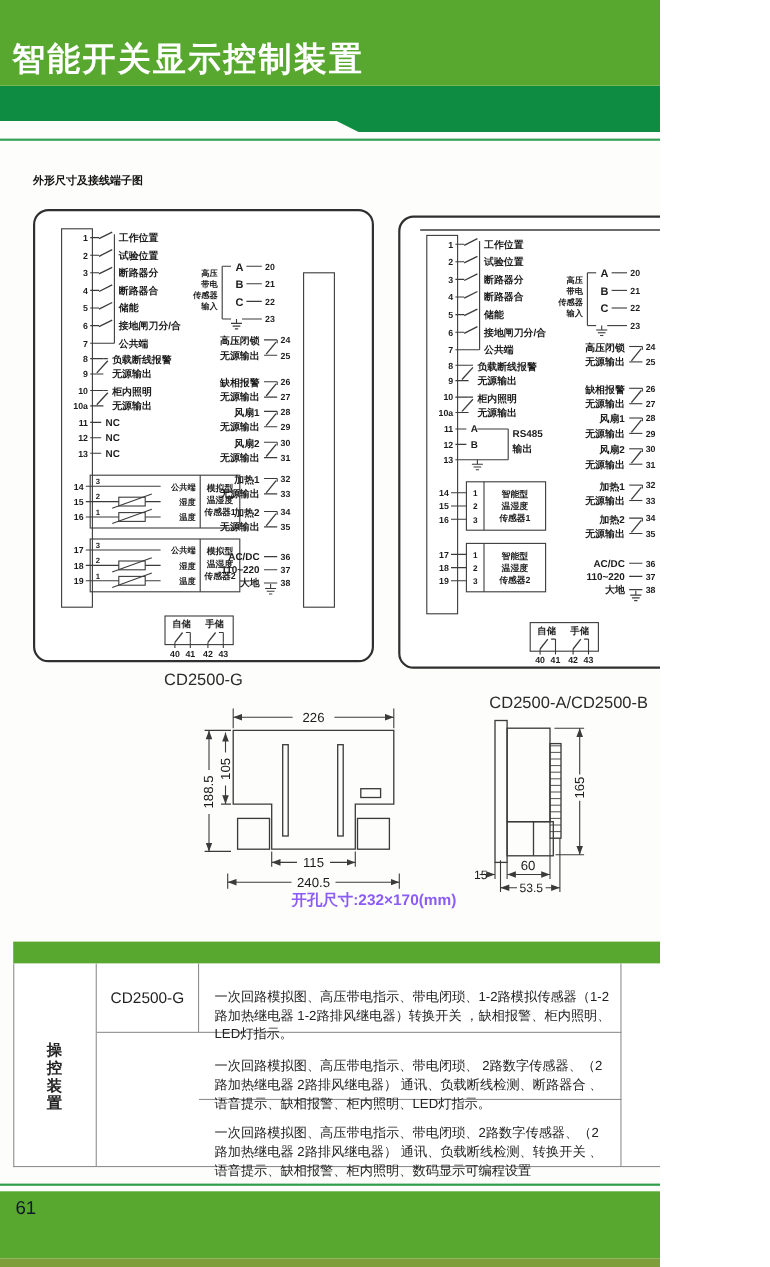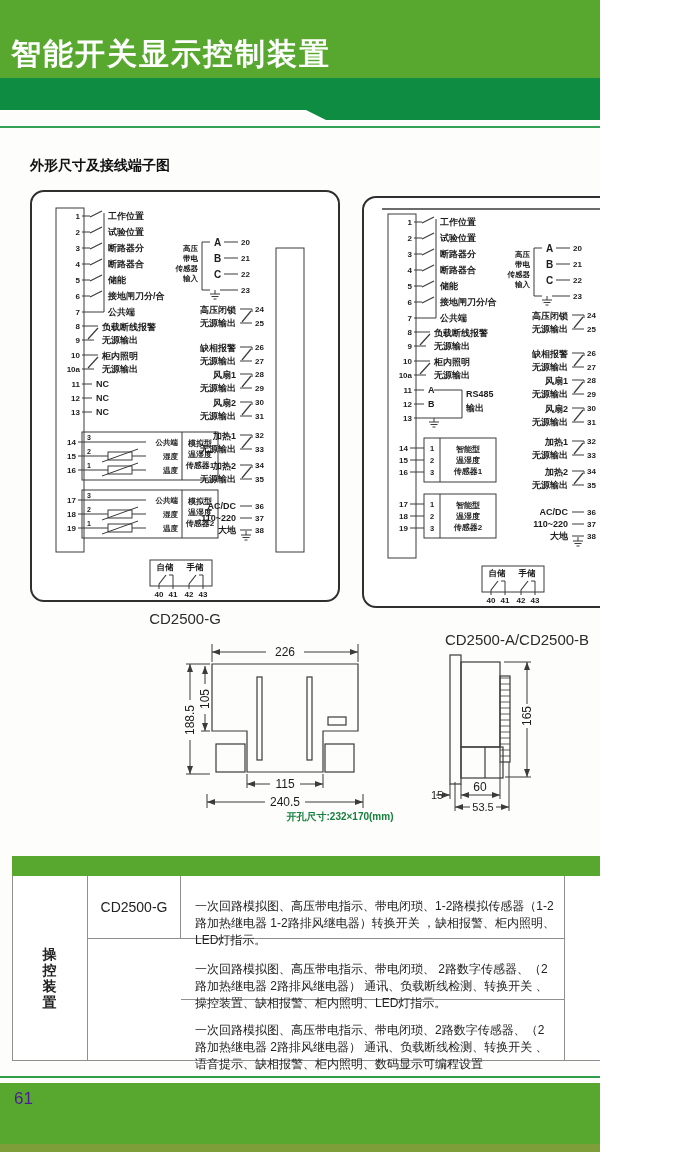--- a/index.html
+++ b/index.html
@@ -5,55 +5,55 @@
   html,body{margin:0;padding:0;background:#ffffff;}
   .page{position:relative;width:600px;height:1152px;background:#fdfdfc;overflow:hidden;
         font-family:"Liberation Sans","DejaVu Sans",sans-serif;color:#1c1c1c;}
   
   .hdr{position:absolute;top:0;left:0;width:700px;height:78px;background:#58a82f;}
   .hdr-title{position:absolute;left:11px;top:34px;font-size:30px;font-weight:bold;color:#ffffff;letter-spacing:2px;}
   .hdr-band{position:absolute;top:78px;left:0;width:700px;height:42px;background:#0d8c42;
             clip-path:polygon(0 0,700px 0,700px 42px,326px 42px,306px 32px,0 32px);}
   .hdr-line{position:absolute;top:126px;left:0;width:700px;height:2px;background:#35a154;}
   
-  .section-title{position:absolute;left:30px;top:157px;font-size:14px;font-weight:bold;color:#111;}
+  .section-title{position:absolute;left:30px;top:157px;font-size:10px;font-weight:bold;color:#111;}
   
   .diag{position:absolute;width:310px;height:412px;border:2px solid #2f2f2f;border-radius:14px;background:#fff;box-sizing:border-box;}
   #diagL{left:30px;top:190px;}
   #diagR{left:362px;top:196px;}
   .diag svg{display:block;}
   .diag-cap{position:absolute;width:310px;text-align:center;font-size:15px;color:#2b2b2b;}
   #capL{left:30px;top:610px;}
   #capR{left:362px;top:616px;margin-top:15px;}
   
   .dimsvg{position:absolute;}
   #frontSvg{left:150px;top:632px;}
   #sideSvg{left:430px;top:632px;}
   .dimsvg text{font-family:"Liberation Sans","DejaVu Sans",sans-serif;fill:#1c1c1c;}
-  .cutout-cap{position:absolute;left:180px;top:810px;width:320px;text-align:center;font-size:10px;font-weight:bold;color:#15803d;}
+  .cutout-cap{position:absolute;left:180px;top:810px;width:320px;text-align:center;font-size:14px;font-weight:bold;color:#8b5cf6;}
   
   .spec{position:absolute;left:12px;top:856px;width:676px;}
   .spec-head{height:20px;line-height:20px;background:#58a82f;color:#fff;font-weight:bold;font-size:13px;
              text-align:right;letter-spacing:8px;padding-left:8px;box-sizing:border-box;}
   .spec-grid{display:grid;grid-template-columns:75px 93px 384px 122px;grid-template-rows:63px 61px 60px;
              border:1px solid #8f8f8f;border-top:none;background:#fff;}
   .cell{box-sizing:border-box;}
   .cat-cell{grid-column:1;grid-row:1/4;border-right:1px solid #8f8f8f;display:flex;align-items:center;justify-content:center;}
   .cat{writing-mode:vertical-lr;text-orientation:upright;font-size:14px;font-weight:bold;letter-spacing:16px;color:#222;}
   .model{grid-column:2;border-right:1px solid #8f8f8f;display:flex;align-items:center;justify-content:center;
          font-size:14px;color:#222;}
   .desc{grid-column:3;border-right:1px solid #8f8f8f;font-size:12px;line-height:17px;color:#222;
         padding:22px 8px 0 14px;}
   .rb{border-bottom:1px solid #8f8f8f;}
   .note-cell{grid-column:4;grid-row:1/4;display:flex;align-items:center;padding:0 4px;
              font-size:12px;line-height:20px;color:#0c4a6e;white-space:pre-line;margin-left:44px;}
   
   .ft-line{position:absolute;top:1076px;left:0;width:700px;height:2px;background:#2f9c4a;}
   .ft-bar{position:absolute;top:1083px;left:0;width:700px;height:61px;background:#58a82f;}
-  .ft-num{position:absolute;left:14px;top:6px;font-size:17px;color:#4c1d95;}
+  .ft-num{position:absolute;left:14px;top:6px;font-size:17px;color:#0f172a;}
   .ft-strip{position:absolute;top:1144px;left:0;width:700px;height:8px;background:#7e9e3a;}
 </style>
 </head>
 <body>
 
 <div class="page">
 
   <div class="hdr">
     <div class="hdr-title">智能开关显示控制装置</div>
   </div>
@@ -544,21 +544,21 @@
   <div class="cutout-cap">开孔尺寸:232×170(mm)</div>
 
   <div class="spec">
     <div class="spec-head">规格型号</div>
     <div class="spec-grid">
       <div class="cell cat-cell">
         <span class="cat">操控装置</span>
       </div>
       <div class="cell model rb" style="grid-row:1">CD2500-G</div>
       <div class="cell desc rb" style="grid-row:1">一次回路模拟图、高压带电指示、带电闭琐、1-2路模拟传感器（1-2路加热继电器  1-2路排风继电器）转换开关 ，缺相报警、柜内照明、LED灯指示。</div>
-      <div class="cell desc rb" style="grid-row:2">一次回路模拟图、高压带电指示、带电闭琐、 2路数字传感器、（2路加热继电器  2路排风继电器） 通讯、负载断线检测、转换开关 、操控装置、缺相报警、柜内照明、LED灯指示。</div>
+      <div class="cell desc rb" style="grid-row:2">一次回路模拟图、高压带电指示、带电闭琐、 2路数字传感器、（2路加热继电器  2路排风继电器） 通讯、负载断线检测、断路器合 、语音提示、缺相报警、柜内照明、LED灯指示。</div>
       <div class="cell desc" style="grid-row:3">一次回路模拟图、高压带电指示、带电闭琐、2路数字传感器、（2路加热继电器  2路排风继电器） 通讯、负载断线检测、转换开关 、语音提示、缺相报警、柜内照明、数码显示可编程设置</div>
       <div class="cell note-cell">通讯和断线检测选配
 加热器另配</div>
     </div>
   </div>
 
   <div class="ft-line"></div>
   <div class="ft-bar">
     <div class="ft-num">61</div>
   </div>

